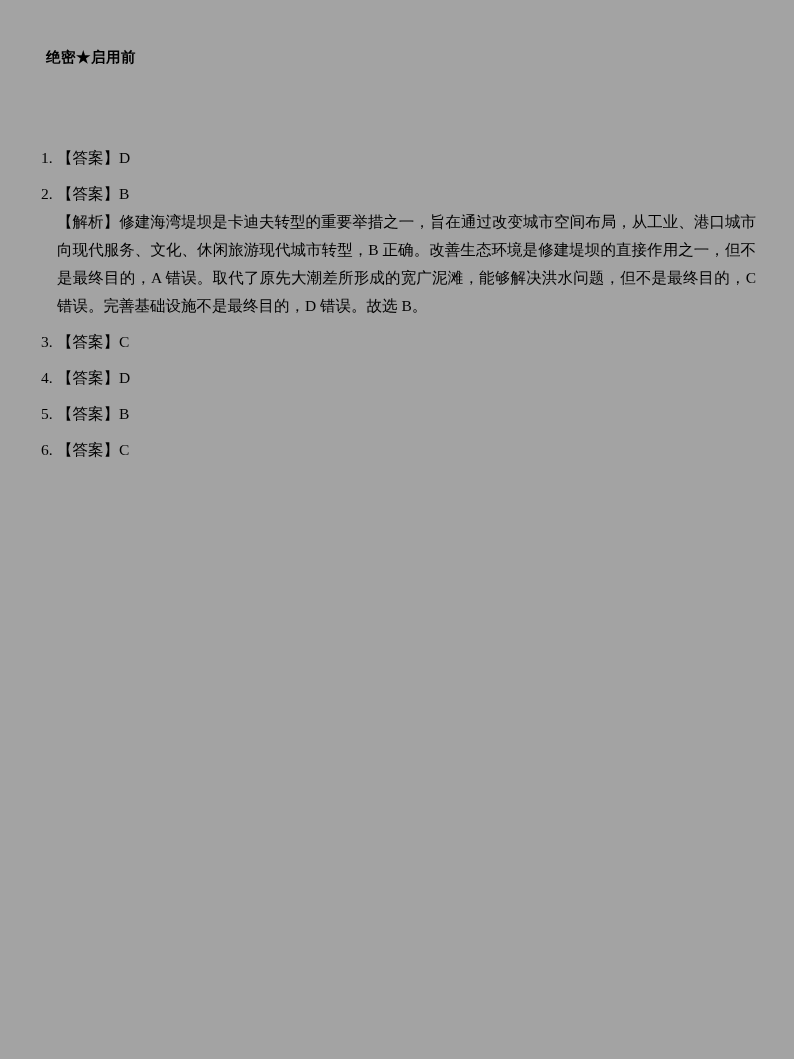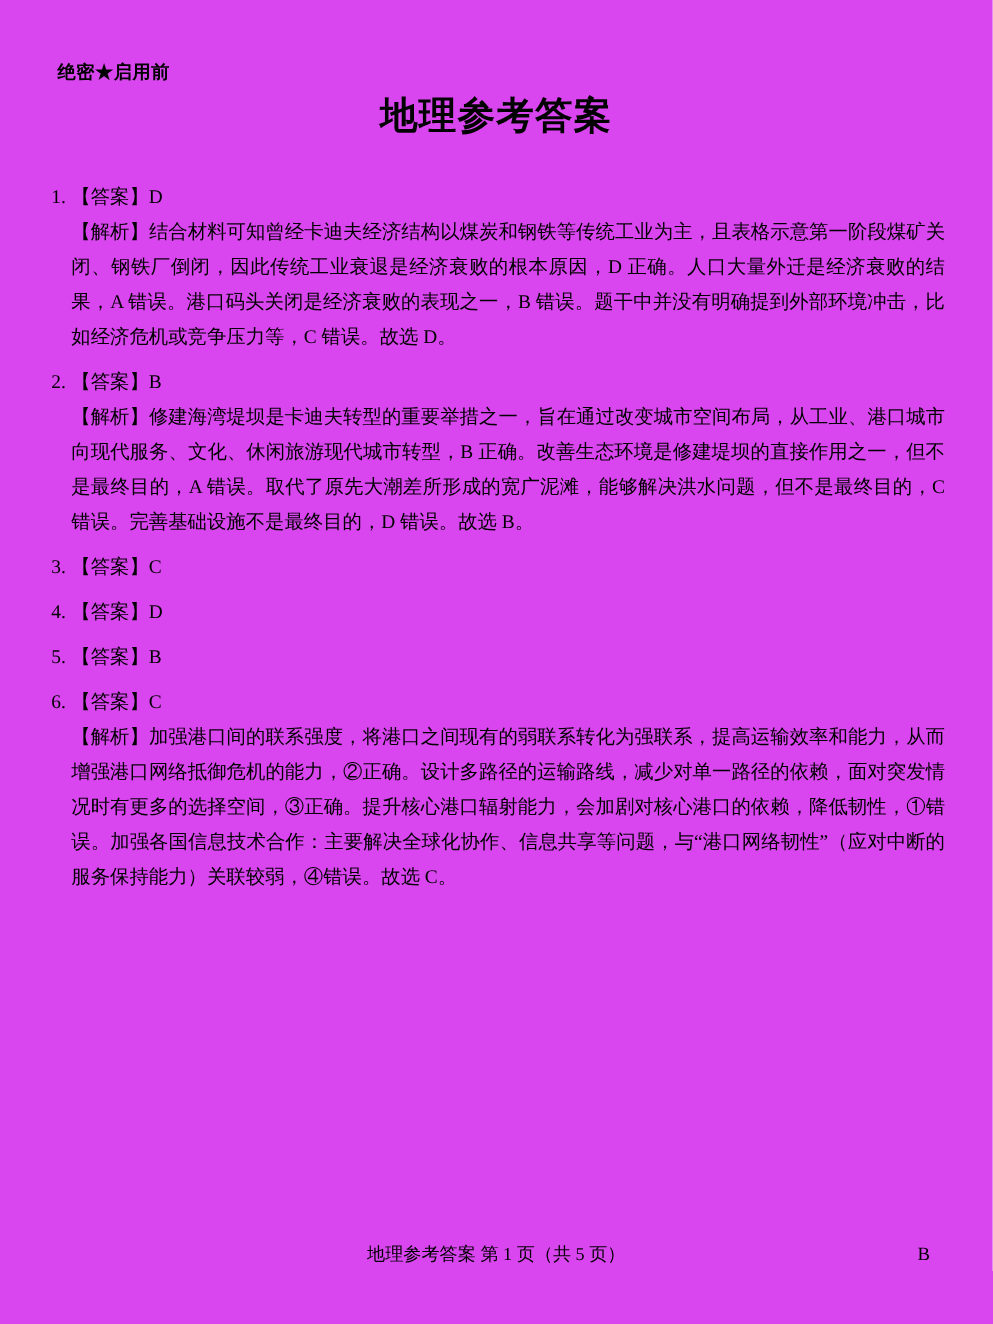--- a/index.html
+++ b/index.html
@@ -11,21 +11,21 @@
     width: 794px;
     height: 1059px;
     font-family: "Liberation Serif", "DejaVu Serif", serif;
     color: #000000;
     position: relative;
     overflow: hidden;
   }
   .page {
     position: absolute;
     inset: 0;
-    background: #d946ef;
+    background: #a3a3a3;
   }
   .classified {
     position: absolute;
     top: 48px;
     left: 46px;
     font-size: 14.5px;
     font-weight: bold;
     letter-spacing: 0.5px;
   }
   .doc-title {
@@ -88,29 +88,27 @@
     font-size: 15px;
   }
 </style>
 </head>
 <body>
 
 <div class="page">
 
   <div class="classified">绝密★启用前</div>
 
-  <h1 class="doc-title">地理参考答案</h1>
 
   <div class="content">
 
     <div class="item">
       <div class="answer-line">
         <span class="q-num">1.</span><span>【答案】</span><span>D</span>
       </div>
-      <p class="analysis"><span>【解析】</span><span>结合材料可知曾经卡迪夫经济结构以煤炭和钢铁等传统工业为主，且表格示意第一阶段煤矿关闭、钢铁厂倒闭，因此传统工业衰退是经济衰败的根本原因，D 正确。人口大量外迁是经济衰败的结果，A 错误。港口码头关闭是经济衰败的表现之一，B 错误。题干中并没有明确提到外部环境冲击，比如经济危机或竞争压力等，C 错误。故选 D。</span></p>
     </div>
 
     <div class="item">
       <div class="answer-line">
         <span class="q-num">2.</span><span>【答案】</span><span>B</span>
       </div>
       <p class="analysis"><span>【解析】</span><span>修建海湾堤坝是卡迪夫转型的重要举措之一，旨在通过改变城市空间布局，从工业、港口城市向现代服务、文化、休闲旅游现代城市转型，B 正确。改善生态环境是修建堤坝的直接作用之一，但不是最终目的，A 错误。取代了原先大潮差所形成的宽广泥滩，能够解决洪水问题，但不是最终目的，C 错误。完善基础设施不是最终目的，D 错误。故选 B。</span></p>
     </div>
 
     <div class="item">
@@ -128,23 +126,18 @@
     <div class="item">
       <div class="answer-line">
         <span class="q-num">5.</span><span>【答案】</span><span>B</span>
       </div>
     </div>
 
     <div class="item">
       <div class="answer-line">
         <span class="q-num">6.</span><span>【答案】</span><span>C</span>
       </div>
-      <p class="analysis"><span>【解析】</span><span>加强港口间的联系强度，将港口之间现有的弱联系转化为强联系，提高运输效率和能力，从而增强港口网络抵御危机的能力，②正确。设计多路径的运输路线，减少对单一路径的依赖，面对突发情况时有更多的选择空间，③正确。提升核心港口辐射能力，会加剧对核心港口的依赖，降低韧性，①错误。加强各国信息技术合作：主要解决全球化协作、信息共享等问题，与“港口网络韧性”（应对中断的服务保持能力）关联较弱，④错误。故选 C。</span></p>
     </div>
 
   </div>
 
-  <div class="footer">
-    <span class="footer-center">地理参考答案 第 1 页（共 5 页）</span>
-    <span class="footer-right">B</span>
-  </div>
 
 </div>
 
 </body></html>

